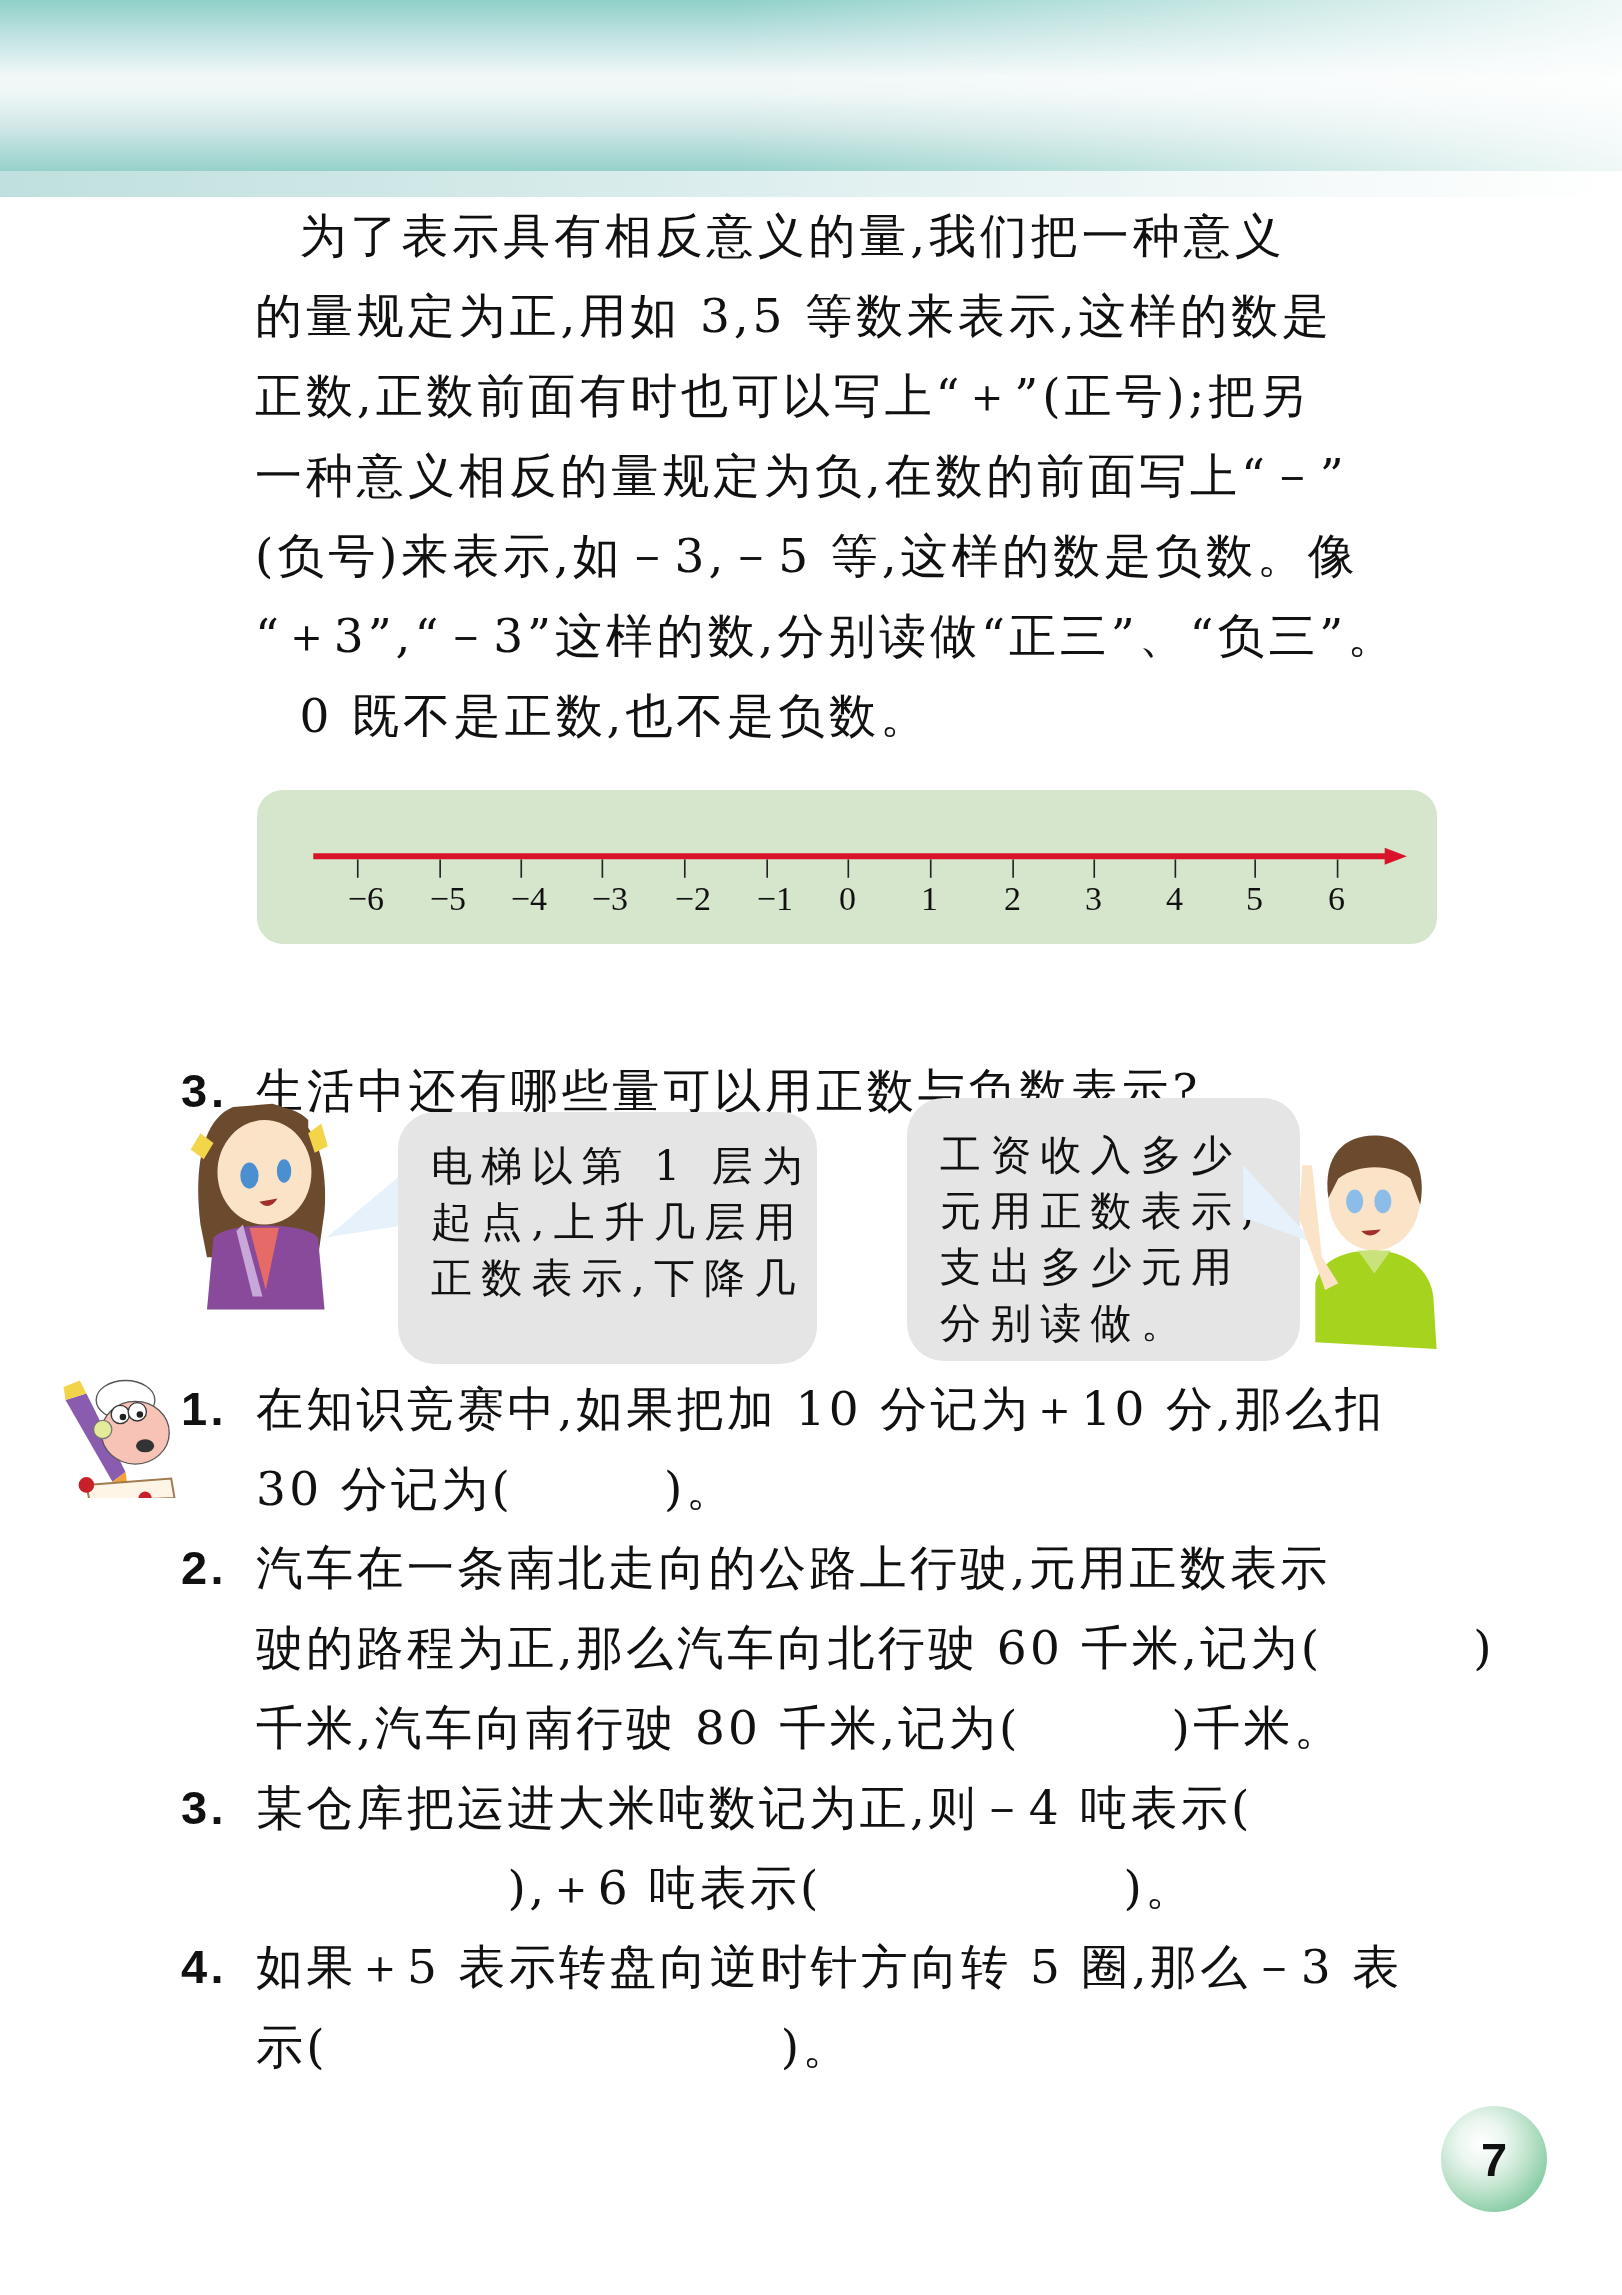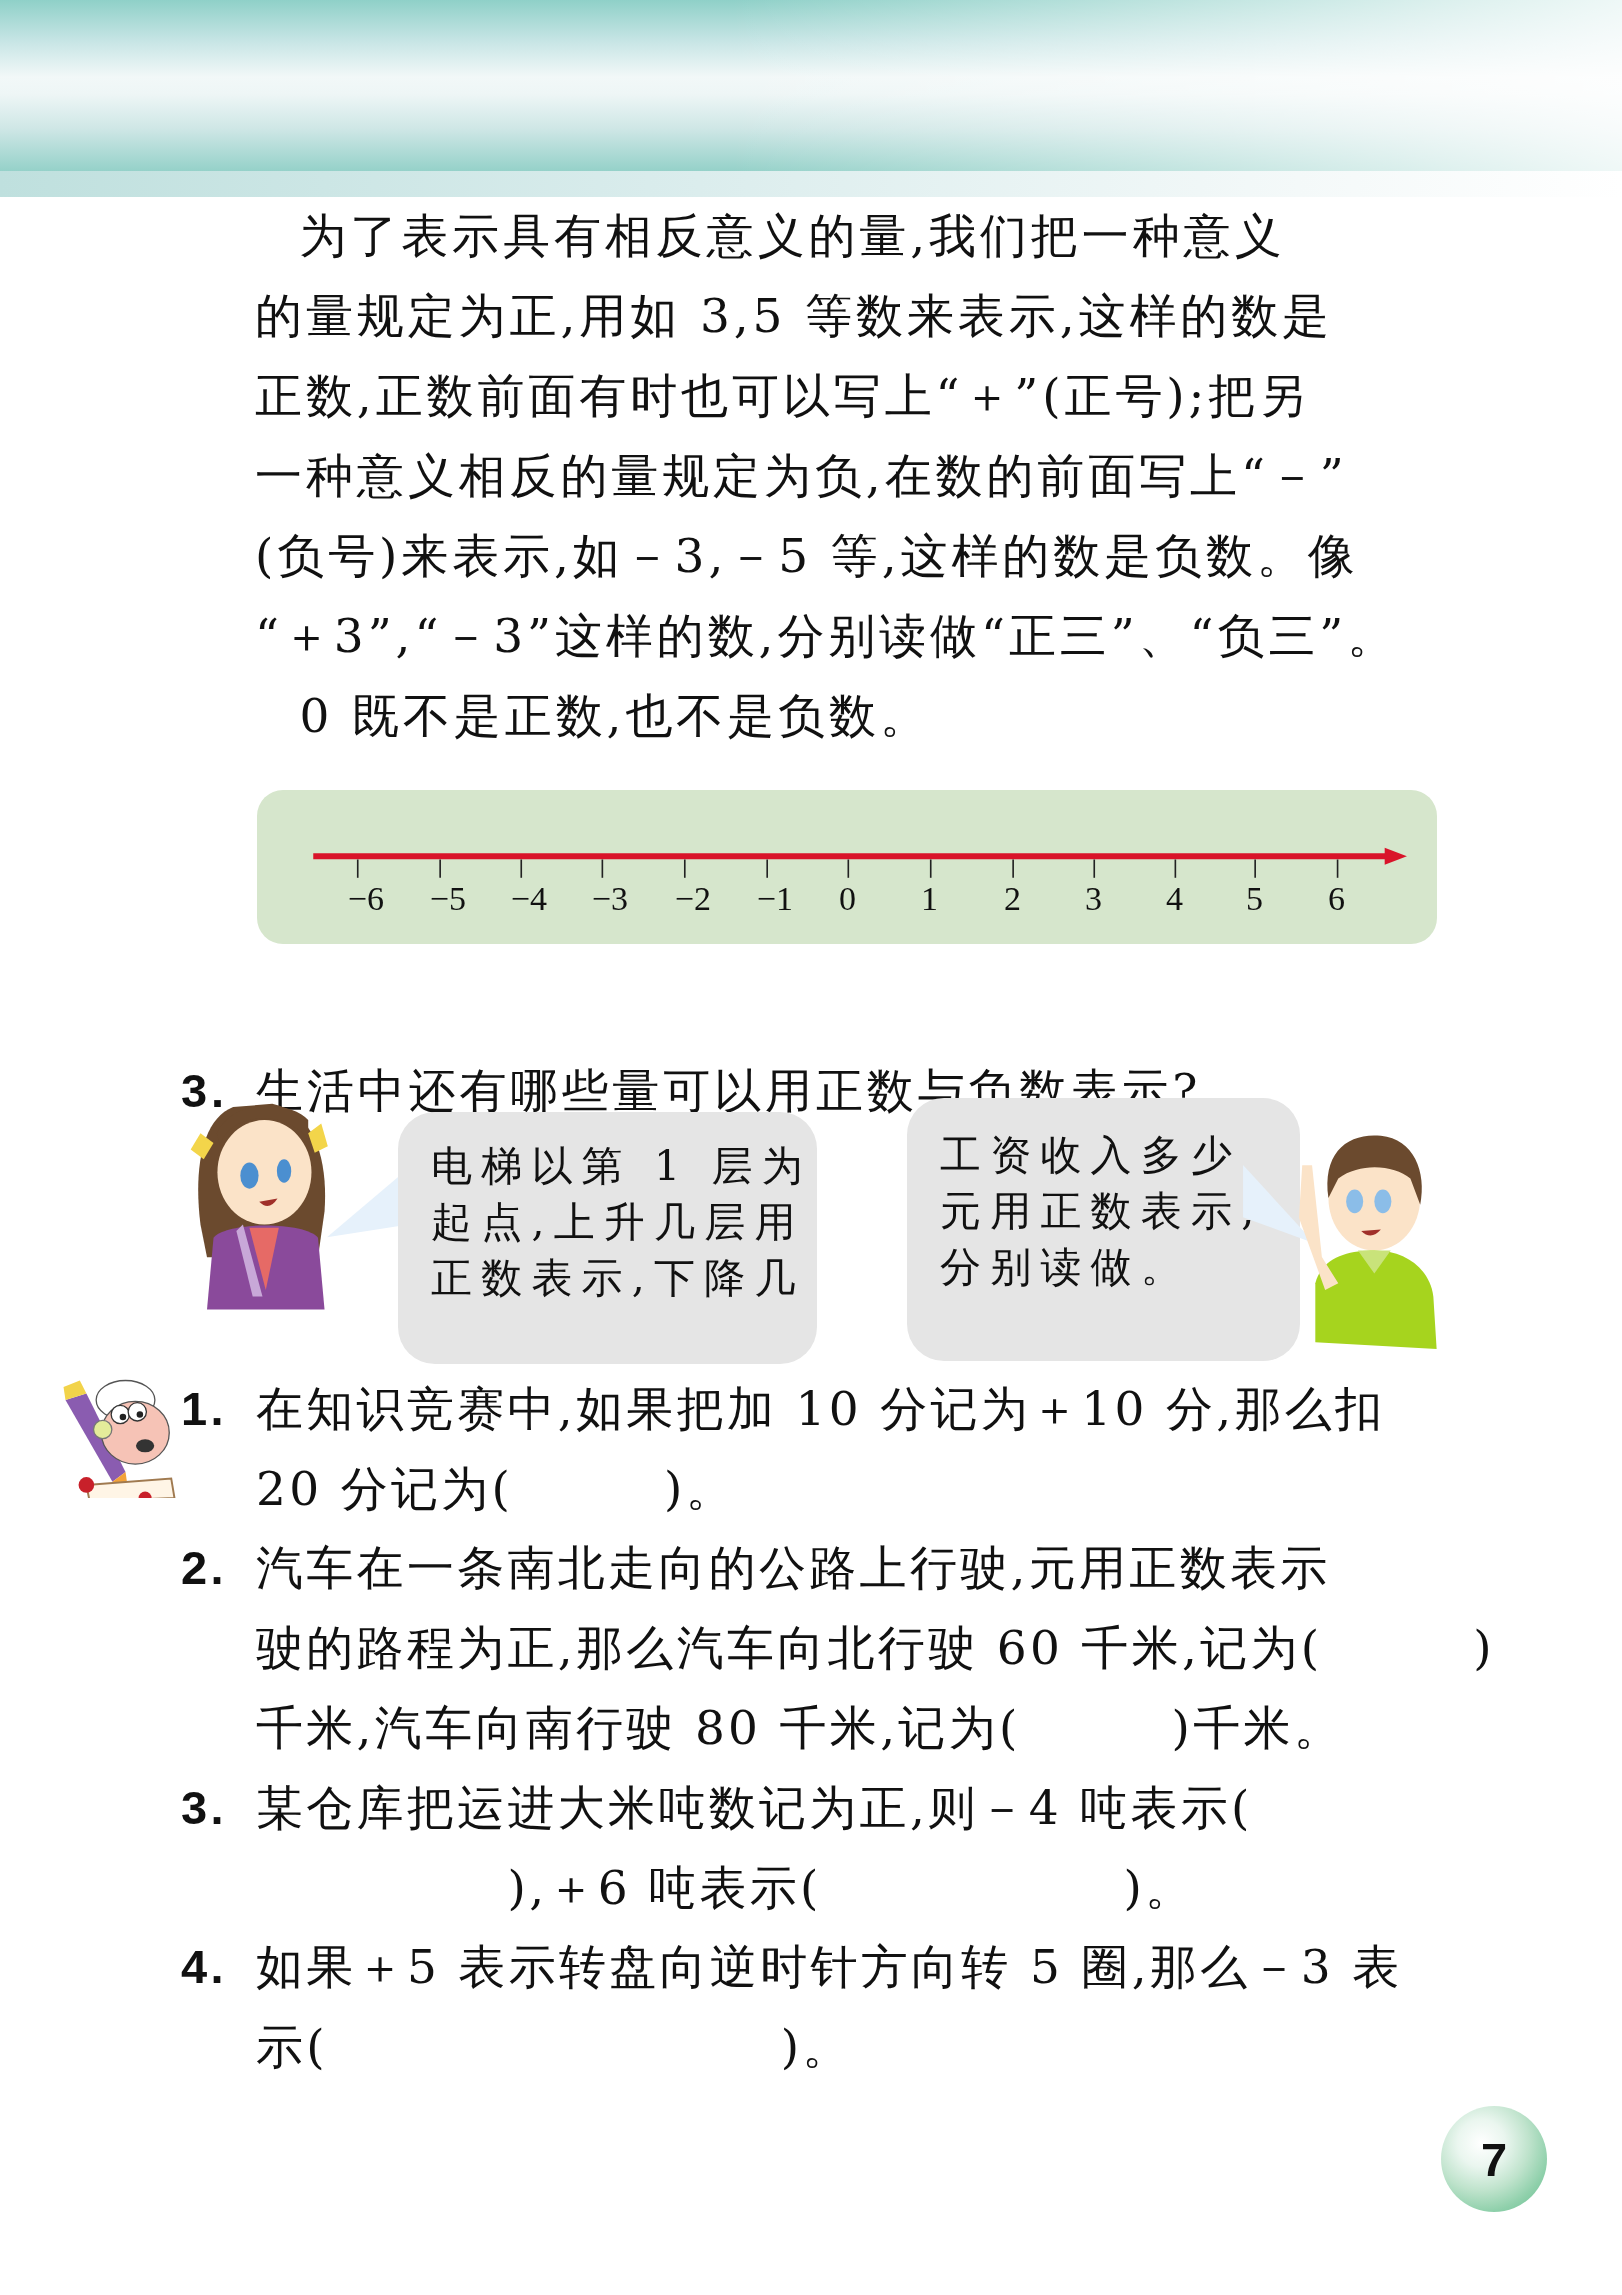--- a/index.html
+++ b/index.html
@@ -113,20 +113,21 @@
 </svg>
 <div class="bubble" style="left:398px;top:1112px;width:419px;height:252px;">
   <span class="line">电梯以第 1 层为</span>
   <span class="line">起点,上升几层用</span>
   <span class="line">正数表示,下降几</span>
 </div>
 
 <div class="bubble" style="left:907px;top:1098px;width:393px;height:263px;padding-top:29px;">
   <span class="line">工资收入多少</span>
   <span class="line">元用正数表示,</span>
+  <span class="line">支出多少元用</span>
   <span class="line">分别读做。</span>
 </div>
 <svg class="bubble-tail" style="left:1243px;top:1165px;" width="72" height="85" viewBox="0 0 110 130">
   <polygon points="0,0 110,120 0,80" fill="#e6f1fb"></polygon>
 </svg>
 
 <svg style="position:absolute;left:1276px;top:1126px;" width="177" height="236" viewBox="0 0 270 360">
   <ellipse cx="150" cy="110" rx="70" ry="80" fill="#fbe3c8"></ellipse>
   <path d="M80 110 C70 40 110 10 160 15 C210 20 230 70 220 120 L205 80 C180 60 130 55 95 80 Z" fill="#6b4a2e"></path>
   <ellipse cx="120" cy="115" rx="13" ry="18" fill="#8bbde8"></ellipse>
@@ -149,21 +150,21 @@
   <circle cx="96" cy="66" r="5" fill="#222"></circle>
   <circle cx="122" cy="62" r="5" fill="#222"></circle>
   <circle cx="65" cy="85" r="14" fill="#e4ec9a" stroke="#777" stroke-width="2"></circle>
   <path d="M40 170 L170 160 L175 190 L45 195 Z" fill="#fff5e6" stroke="#a07a50" stroke-width="3"></path>
   <circle cx="40" cy="170" r="12" fill="#c8202a"></circle>
   <circle cx="130" cy="190" r="10" fill="#c8202a"></circle>
 </svg>
 
 <div class="exercise" style="top:1383px;">
   <span class="line"><span class="qnum">1.</span><span>在知识竞赛中,如果把加 10 分记为＋10 分,那么扣</span></span>
-  <span class="line cont">20 分记为(　　　)。</span>
+  <span class="line cont">30 分记为(　　　)。</span>
 </div>
 
 <div class="exercise" style="top:1542px;">
   <span class="line"><span class="qnum">2.</span><span>汽车在一条南北走向的公路上行驶,元用正数表示</span></span>
   <span class="line cont">驶的路程为正,那么汽车向北行驶 60 千米,记为(　　　)</span>
   <span class="line cont">千米,汽车向南行驶 80 千米,记为(　　　)千米。</span>
 </div>
 
 <div class="exercise" style="top:1782px;">
   <span class="line"><span class="qnum">3.</span><span>某仓库把运进大米吨数记为正,则－4 吨表示(</span></span>

